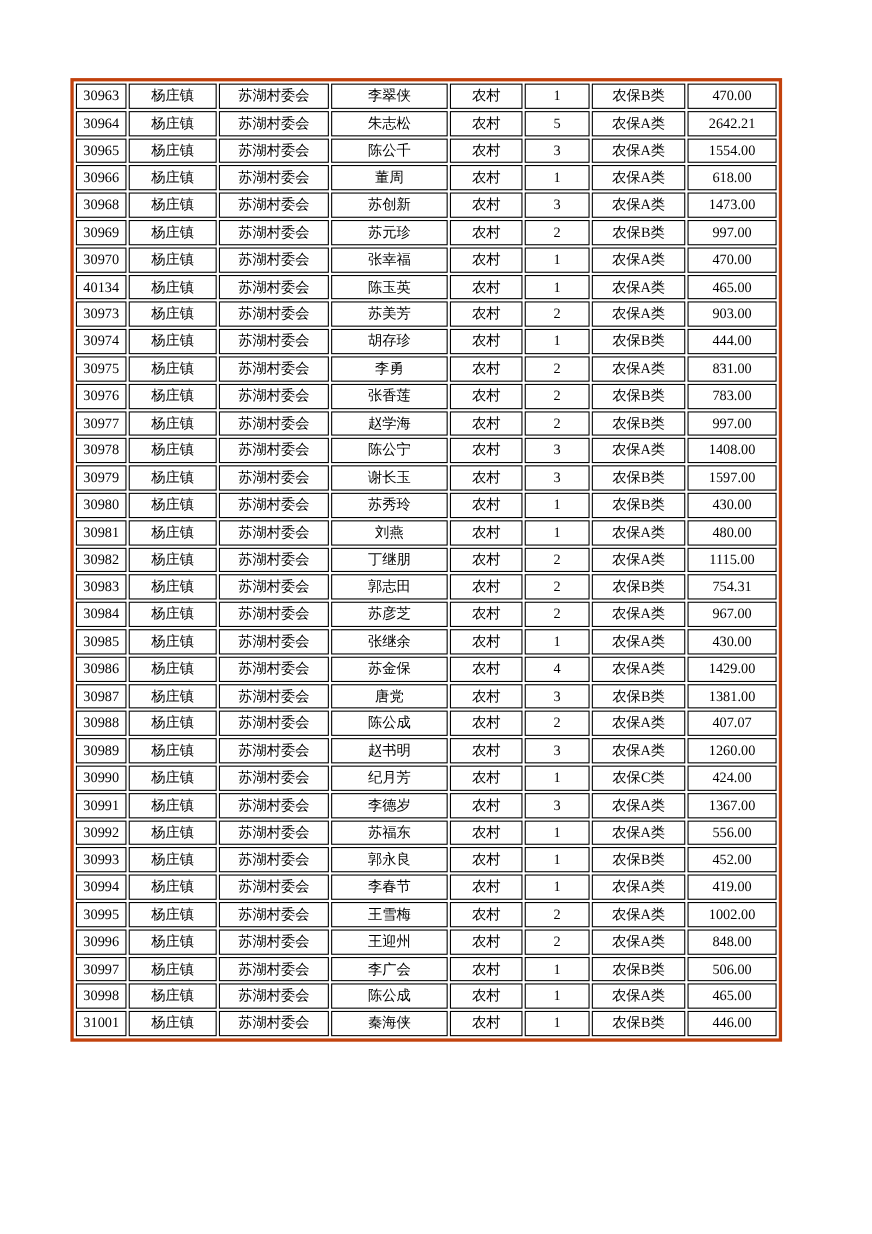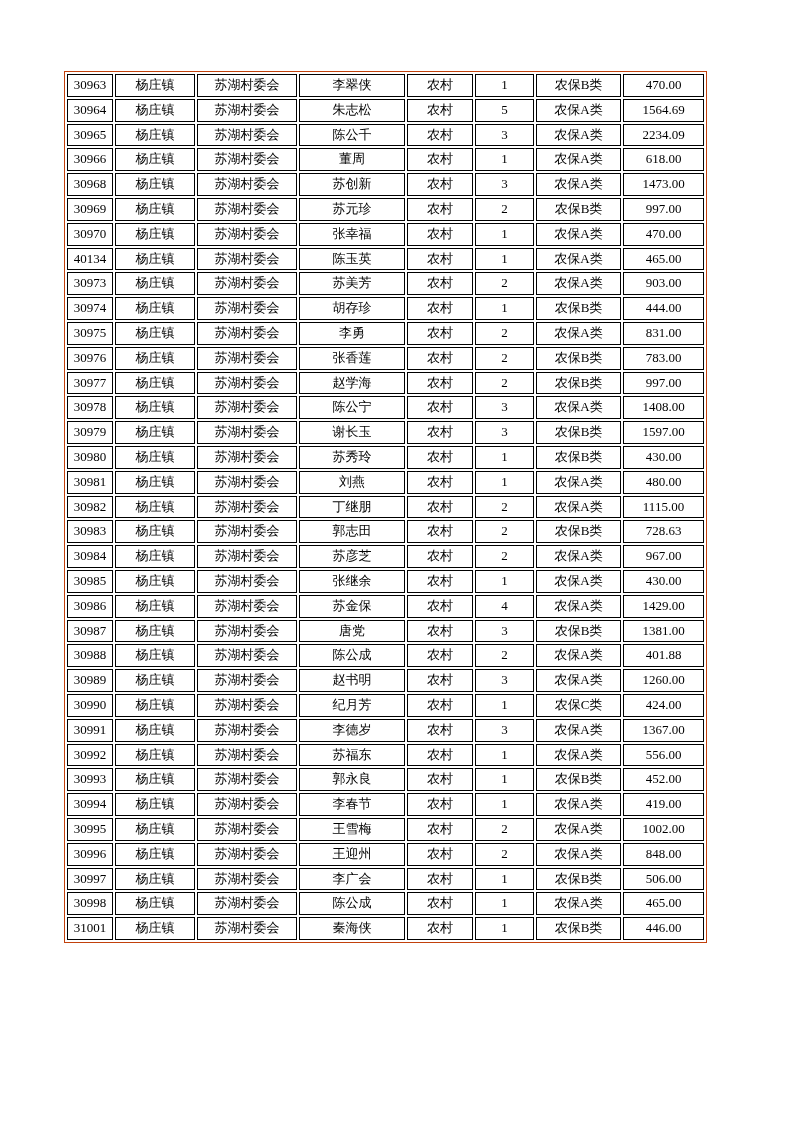--- a/index.html
+++ b/index.html
@@ -17,21 +17,21 @@
     overflow: hidden;
   }
   table.roster {
     position: absolute;
     left: 64px;
     top: 71px;
     width: 643px;
     table-layout: fixed;
     border-collapse: separate;
     border-spacing: 2px;
-    border: 1px solid #c2410c;
+    border: 3px solid #c2410c;
   }
   table.roster td {
     border: 1px solid #000000;
     height: 20.8px;
     padding: 0;
     text-align: center;
     vertical-align: middle;
     font-size: 13px;
     line-height: 20.8px;
     white-space: nowrap;
@@ -65,31 +65,31 @@
           <td>470.00</td>
         </tr>
         <tr>
           <td>30964</td>
           <td>杨庄镇</td>
           <td>苏湖村委会</td>
           <td>朱志松</td>
           <td>农村</td>
           <td>5</td>
           <td>农保A类</td>
-          <td>1564.69</td>
+          <td>2642.21</td>
         </tr>
         <tr>
           <td>30965</td>
           <td>杨庄镇</td>
           <td>苏湖村委会</td>
           <td>陈公千</td>
           <td>农村</td>
           <td>3</td>
           <td>农保A类</td>
-          <td>2234.09</td>
+          <td>1554.00</td>
         </tr>
         <tr>
           <td>30966</td>
           <td>杨庄镇</td>
           <td>苏湖村委会</td>
           <td>董周</td>
           <td>农村</td>
           <td>1</td>
           <td>农保A类</td>
           <td>618.00</td>
@@ -235,21 +235,21 @@
           <td>1115.00</td>
         </tr>
         <tr>
           <td>30983</td>
           <td>杨庄镇</td>
           <td>苏湖村委会</td>
           <td>郭志田</td>
           <td>农村</td>
           <td>2</td>
           <td>农保B类</td>
-          <td>728.63</td>
+          <td>754.31</td>
         </tr>
         <tr>
           <td>30984</td>
           <td>杨庄镇</td>
           <td>苏湖村委会</td>
           <td>苏彦芝</td>
           <td>农村</td>
           <td>2</td>
           <td>农保A类</td>
           <td>967.00</td>
@@ -285,21 +285,21 @@
           <td>1381.00</td>
         </tr>
         <tr>
           <td>30988</td>
           <td>杨庄镇</td>
           <td>苏湖村委会</td>
           <td>陈公成</td>
           <td>农村</td>
           <td>2</td>
           <td>农保A类</td>
-          <td>401.88</td>
+          <td>407.07</td>
         </tr>
         <tr>
           <td>30989</td>
           <td>杨庄镇</td>
           <td>苏湖村委会</td>
           <td>赵书明</td>
           <td>农村</td>
           <td>3</td>
           <td>农保A类</td>
           <td>1260.00</td>

